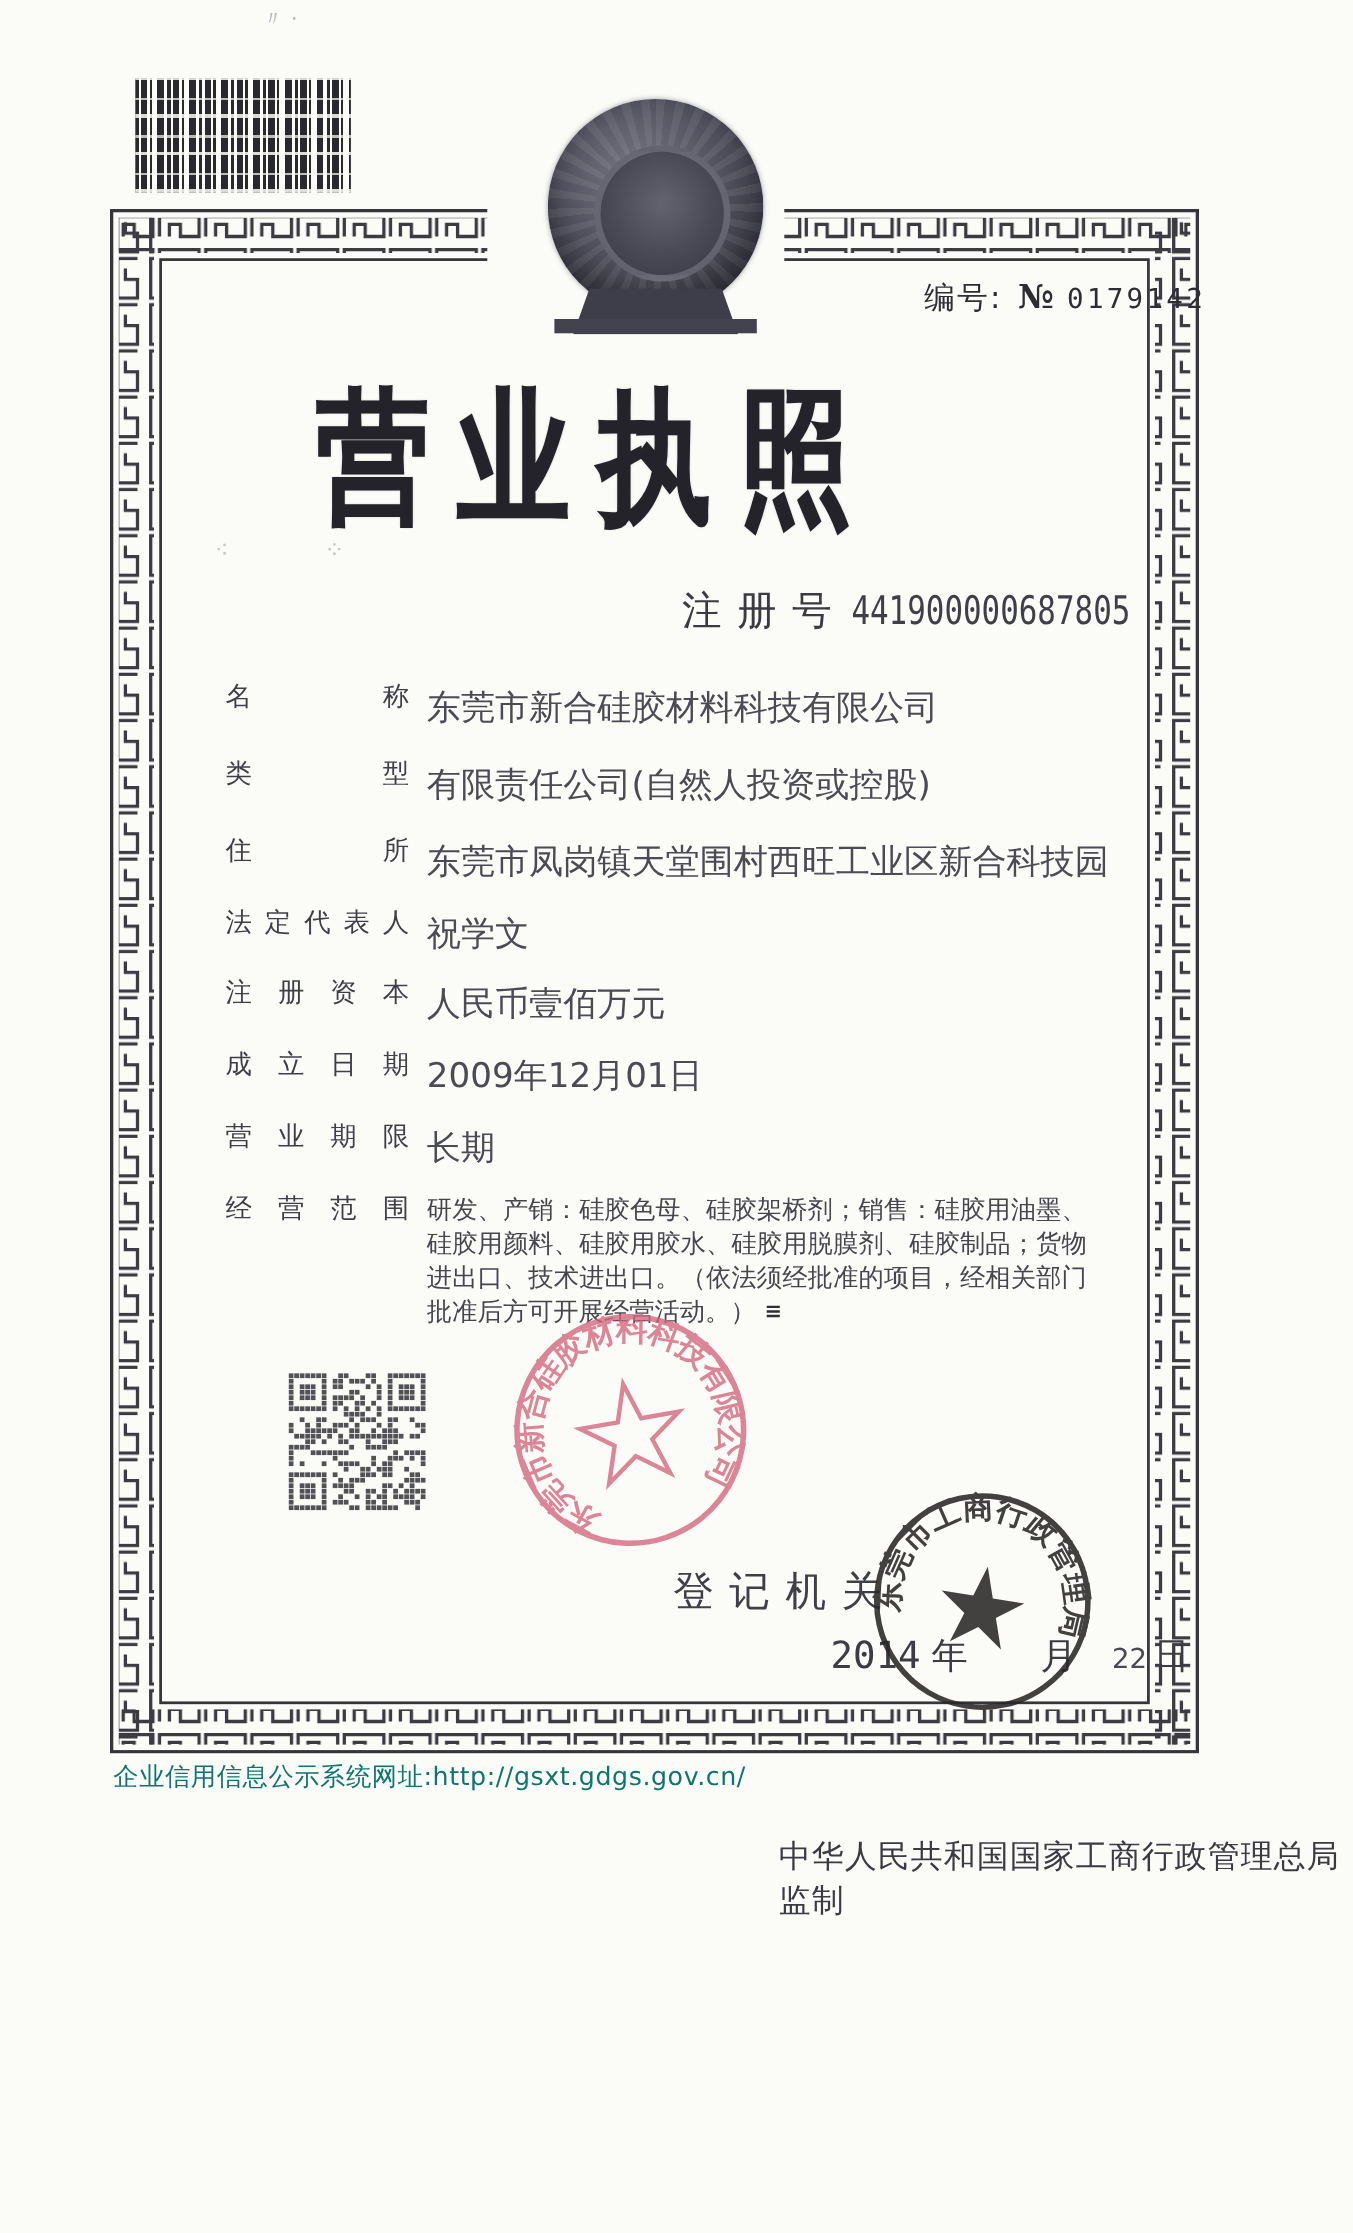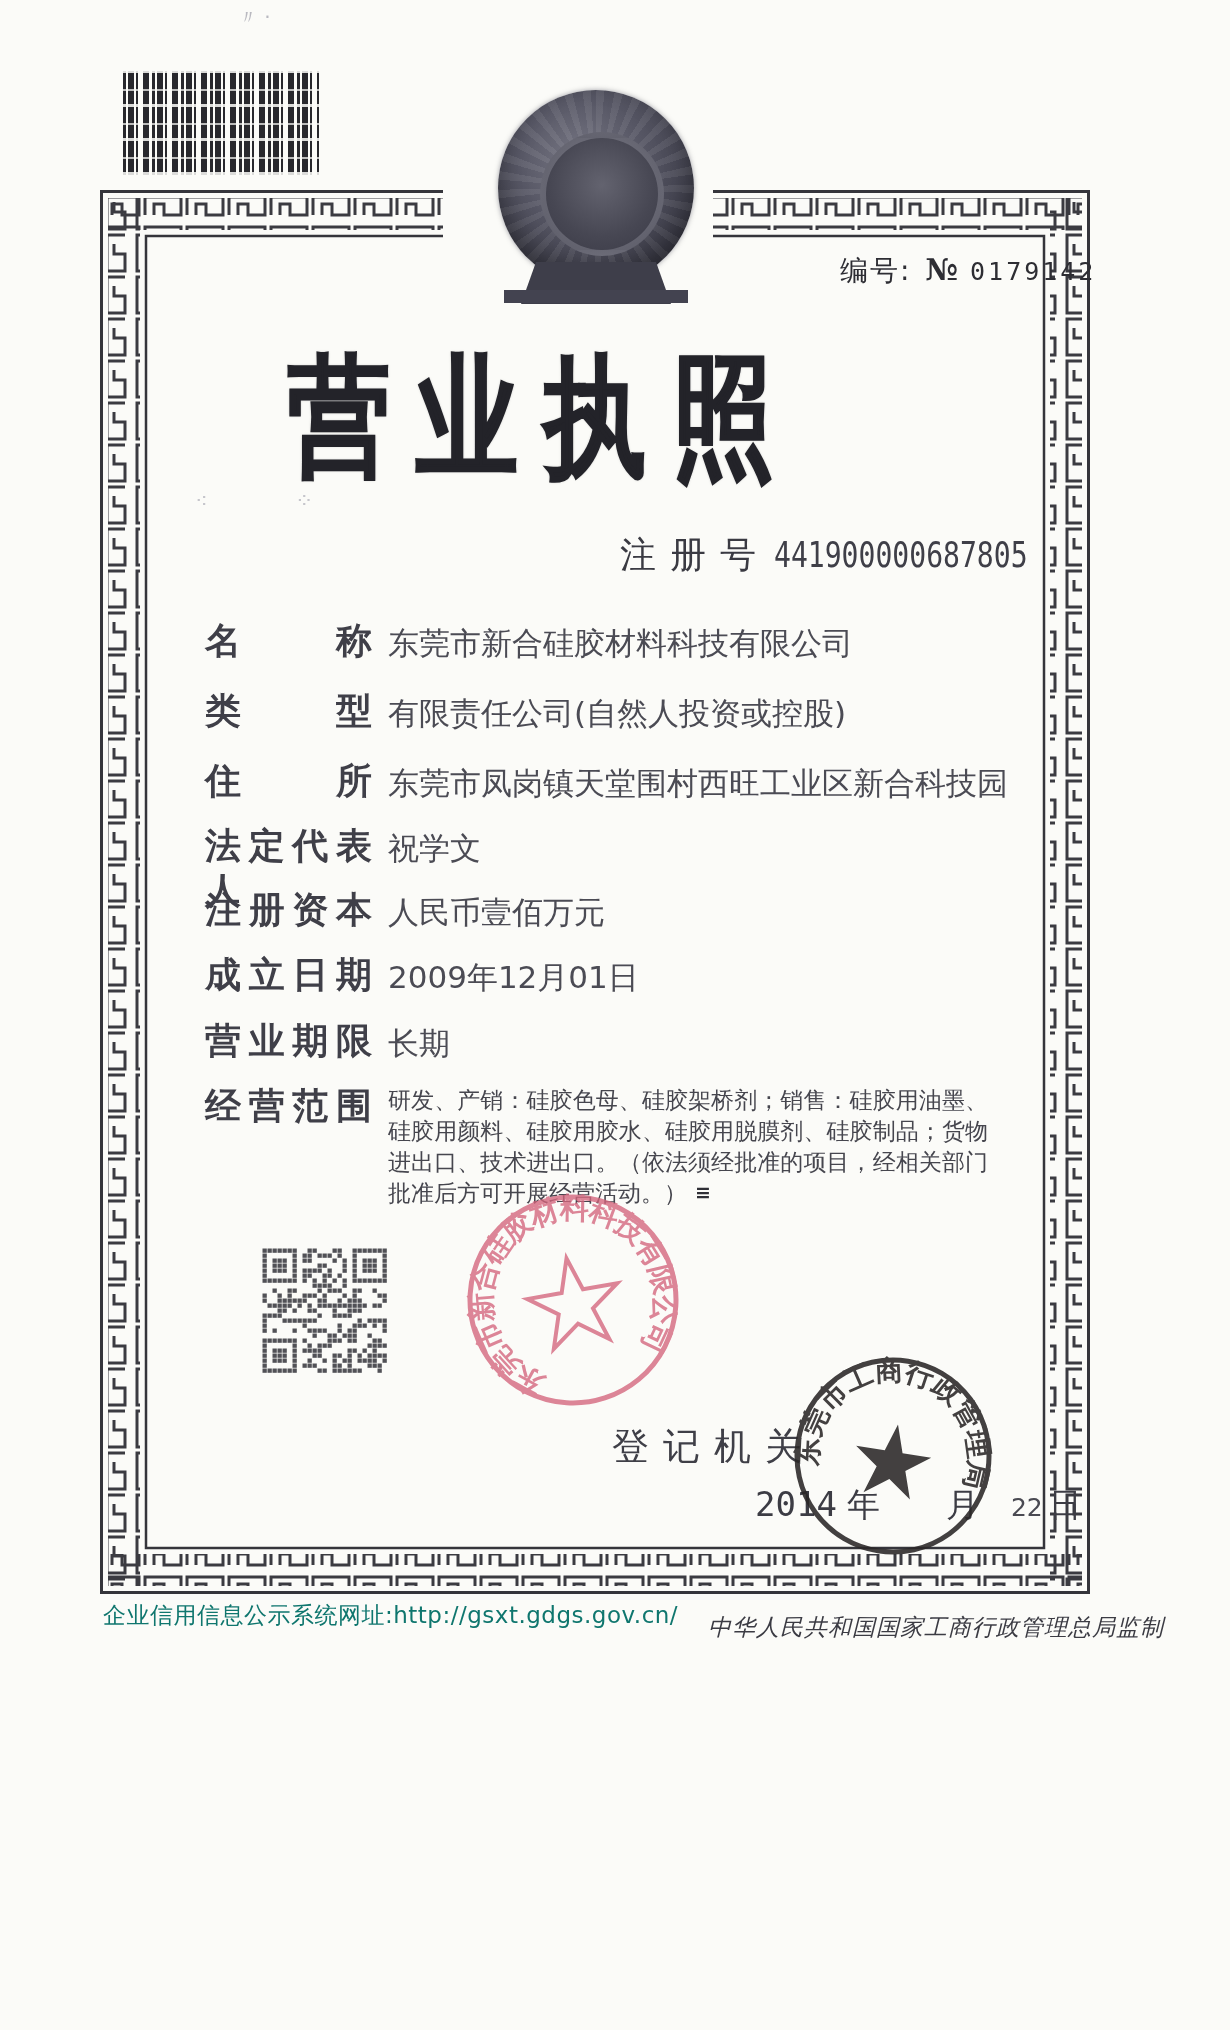--- a/index.html
+++ b/index.html
@@ -43,21 +43,21 @@
     -webkit-text-stroke:1.5px #232329;text-shadow:0 0 2px rgba(35,35,41,.55);}
 
   
   .regno-line{position:absolute;left:620px;top:531px;z-index:4;display:flex;align-items:baseline;}
   .regno-label{font-size:36px;letter-spacing:14px;color:#3a3a42;}
   .regno-number{font-family:"DejaVu Sans Mono",monospace;font-size:36px;color:#3f3f48;margin-left:4px;
     transform:scaleX(.78);transform-origin:left center;white-space:nowrap;}
 
   
   .frow{position:absolute;left:205px;display:flex;z-index:2;}
-  .flabel{width:167px;flex:0 0 167px;font-size:36px;font-weight:700;color:#3f3f48;
+  .flabel{width:167px;flex:0 0 167px;font-size:24px;font-weight:400;color:#3f3f48;
     text-align:justify;text-align-last:justify;line-height:1.25;}
   .fvalue{margin-left:16px;font-size:31px;color:#4b4b54;padding-top:5px;white-space:nowrap;}
   .fvalue.scope{font-size:23px;line-height:31px;width:600px;white-space:normal;text-align:justify;padding-top:2px;color:#46464e;}
   .scope-suffix{display:inline-block;margin-left:8px;font-size:19px;font-weight:bold;color:#2f2f36;transform:translateY(-2px);}
 
   
   .qr{position:absolute;left:262px;top:1248px;width:126px;height:126px;z-index:2;opacity:.88;}
 
   
   .company-seal{position:absolute;left:451px;top:1178px;z-index:6;transform:rotate(-18deg);opacity:.78;}
@@ -67,21 +67,21 @@
   .registrar-line{position:absolute;left:612px;top:1422px;z-index:3;font-size:37px;letter-spacing:14px;color:#3f3f47;}
   .date-line{position:absolute;left:755px;top:1483px;z-index:3;display:flex;align-items:baseline;font-size:33px;color:#3c3c44;}
   .date-year{font-family:"DejaVu Sans Mono",monospace;font-size:34px;}
   .date-u1{margin-left:10px;}
   .date-u2{margin-left:66px;}
   .date-day{margin-left:32px;font-size:25px;color:#4a4a52;}
   .date-u3{margin-left:6px;}
 
   
   .footer-left{position:absolute;left:103px;top:1600px;z-index:2;font-size:23px;color:#0f766e;letter-spacing:.5px;}
-  .footer-right{position:absolute;left:708px;top:1612px;z-index:2;font-size:23px;color:#3b3b43;letter-spacing:1px;font-style:italic;}
+  .footer-right{position:absolute;left:708px;top:1668px;z-index:2;font-size:29px;color:#3b3b43;letter-spacing:1px;}
 
   
   .smudge-a{position:absolute;left:238px;top:4px;font-size:20px;color:#b9b9c0;z-index:1;}
   .smudge-b{position:absolute;left:195px;top:488px;font-size:22px;color:#c6c6cc;z-index:1;letter-spacing:40px;}
 </style>
 </head>
 <body>
 
 <div class="page">
 

